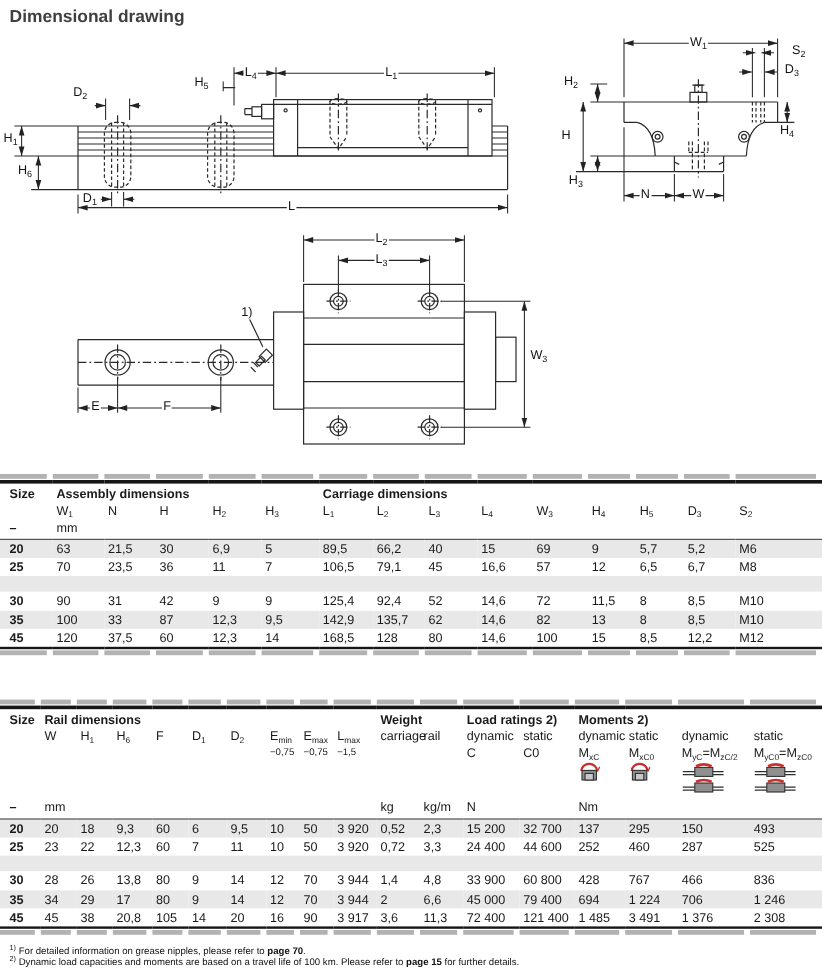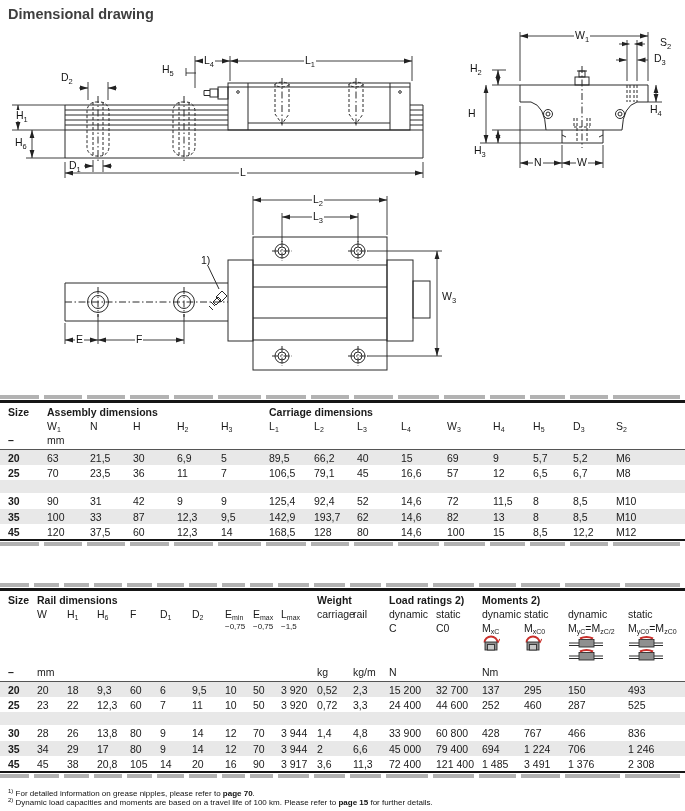--- a/index.html
+++ b/index.html
@@ -176,22 +176,22 @@
           <line x1="65" y1="314" x2="98" y2="314" marker-start="url(#mB)" marker-end="url(#mA)"></line>
           <line x1="98" y1="314" x2="184" y2="314" marker-start="url(#mB)" marker-end="url(#mA)"></line>
         </g>
       </g>
     </g>
   </svg>
 
   <span class="dlab" style="left:60px;top:46px"><span>D</span><sub>2</sub></span>
   <span class="dlab" style="left:161px;top:38px"><span>H</span><sub>5</sub></span>
   <span class="dlab" style="left:203px;top:29px"><span>L</span><sub>4</sub></span>
-  <span class="dlab" style="left:304px;top:29px"><span>L</span><sub>1</sub></span>
-  <span class="dlab" style="left:15px;top:84px"><span>H</span><sub>1</sub></span>
+  <span class="dlab" style="left:320px;top:29px"><span>L</span><sub>1</sub></span>
+  <span class="dlab" style="left:2px;top:84px"><span>H</span><sub>1</sub></span>
   <span class="dlab" style="left:14px;top:111px"><span>H</span><sub>6</sub></span>
   <span class="dlab" style="left:68px;top:134px"><span>D</span><sub>1</sub></span>
   <span class="dlab" style="left:239px;top:141px"><span>L</span><sub></sub></span>
   <span class="dlab" style="left:574px;top:4px"><span>W</span><sub>1</sub></span>
   <span class="dlab" style="left:659px;top:11px"><span>S</span><sub>2</sub></span>
   <span class="dlab" style="left:653px;top:27px"><span>D</span><sub>3</sub></span>
   <span class="dlab" style="left:469px;top:37px"><span>H</span><sub>2</sub></span>
   <span class="dlab" style="left:467px;top:82px"><span>H</span><sub></sub></span>
   <span class="dlab" style="left:473px;top:119px"><span>H</span><sub>3</sub></span>
   <span class="dlab" style="left:649px;top:78px"><span>H</span><sub>4</sub></span>
@@ -338,21 +338,21 @@
           <td>M10</td>
         </tr>
         <tr class="data shaded">
           <td class="sz">35</td>
           <td>100</td>
           <td>33</td>
           <td>87</td>
           <td>12,3</td>
           <td>9,5</td>
           <td>142,9</td>
-          <td>193,7</td>
+          <td>135,7</td>
           <td>62</td>
           <td>14,6</td>
           <td>82</td>
           <td>13</td>
           <td>8</td>
           <td>8,5</td>
           <td>M10</td>
         </tr>
         <tr class="data">
           <td class="sz">45</td>

